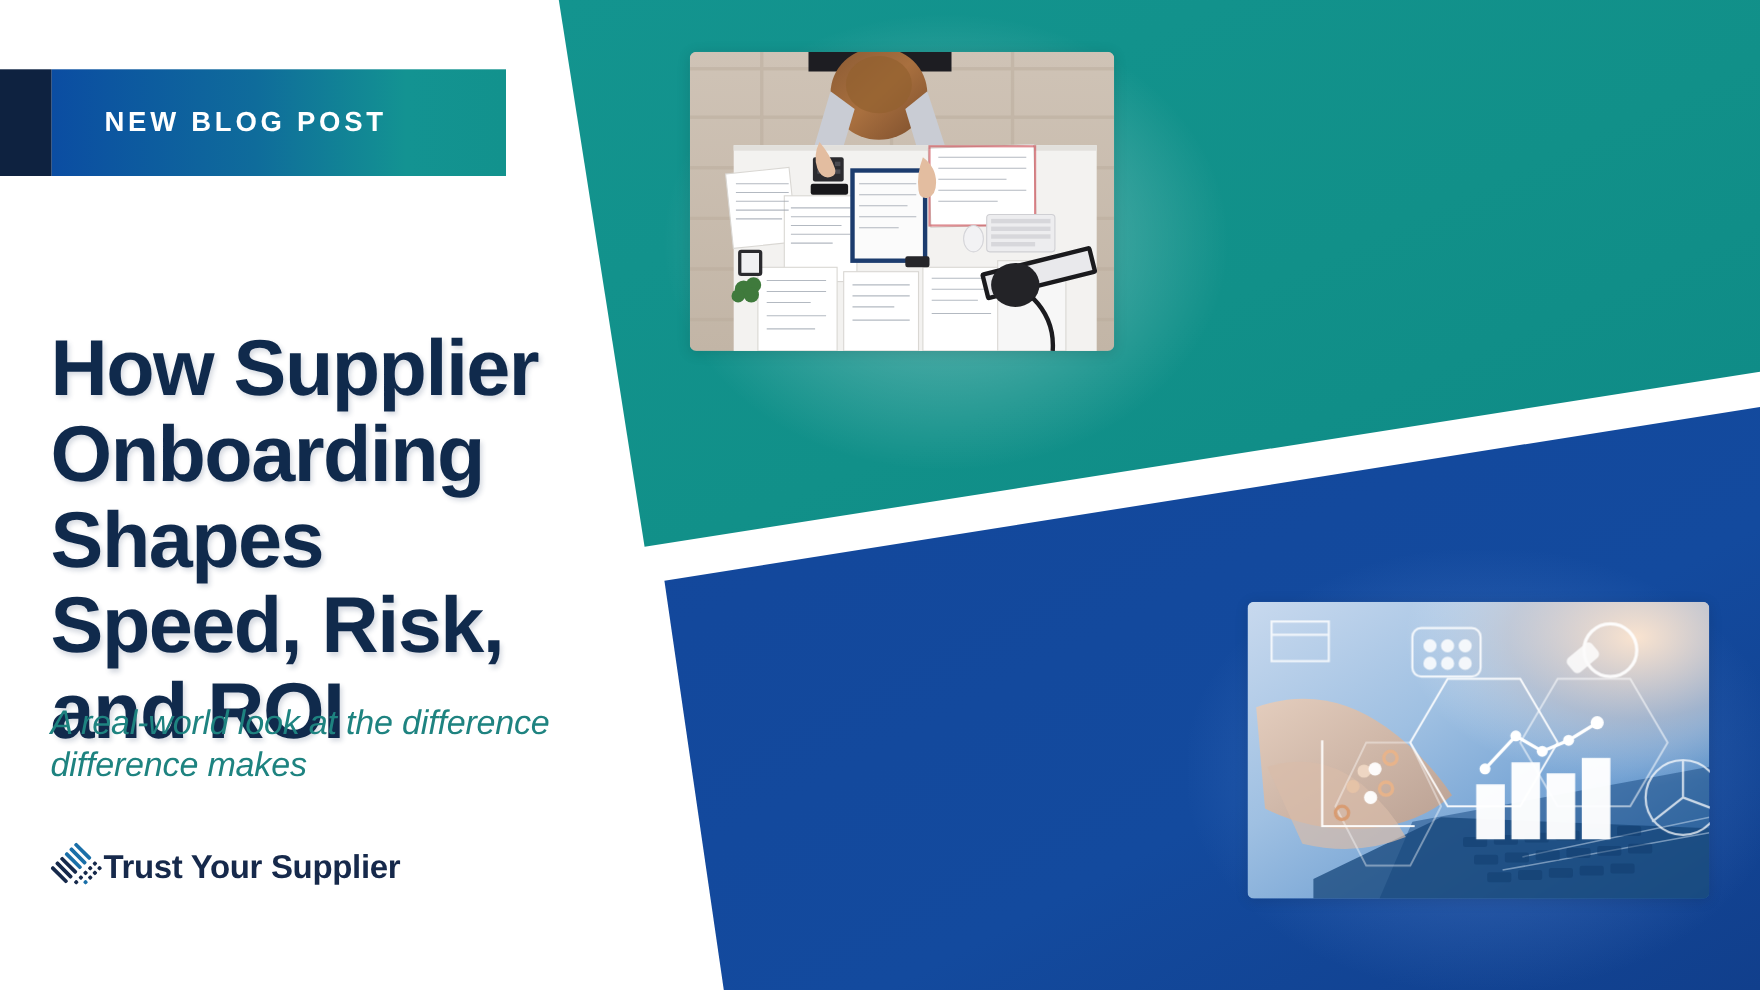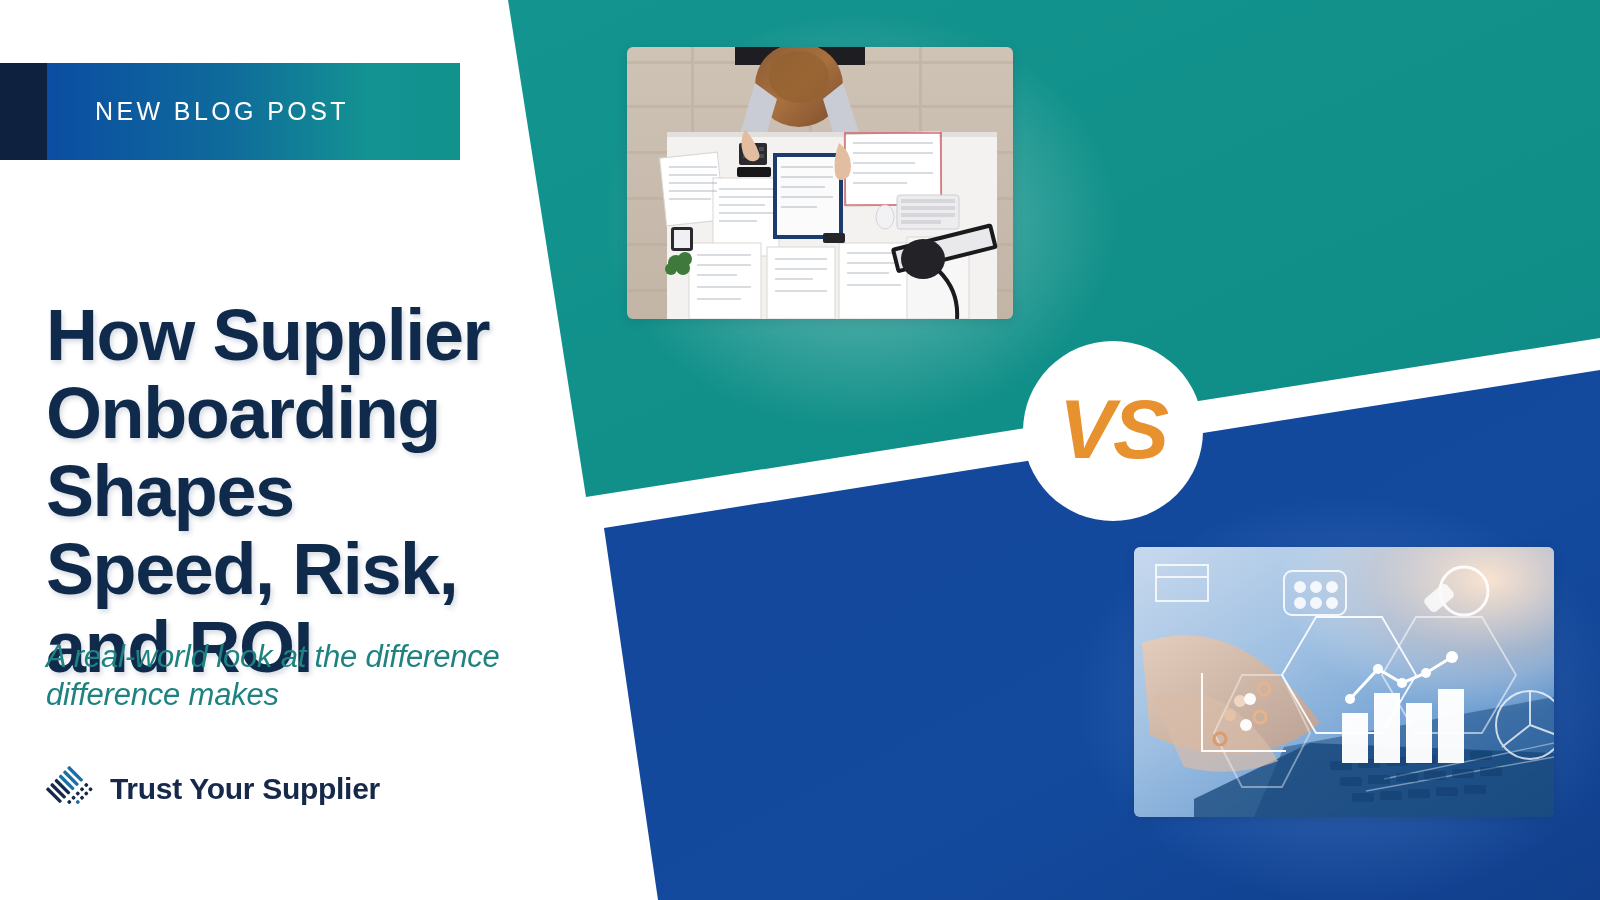--- a/index.html
+++ b/index.html
@@ -56,21 +56,21 @@
   .badge-grad {
     flex: 1 1 auto;
     height: 100%;
     background: linear-gradient(90deg, #0B4DA2 0%, #0F6C9B 45%, #139392 78%, #12928D 100%);
     display: flex;
     align-items: center;
   }
   .badge-text {
     color: #ffffff;
     font-size: 25px;
-    font-weight: 400;
+    font-weight: 700;
     letter-spacing: 3.4px;
     padding-left: 48px;
     white-space: nowrap;
   }
 
   .headline {
     position: absolute;
     left: 46px;
     top: 248px;
     width: 470px;
@@ -94,21 +94,20 @@
     font-weight: 500;
     letter-spacing: -0.2px;
   }
 
   .logo-row {
     position: absolute;
     left: 46px;
     top: 765px;
     display: flex;
     align-items: center;
-    gap: 16px;
   }
   .logo-mark { width: 48px; height: 48px; display: block; }
   .logo-text {
     color: #16294B;
     font-size: 30px;
     font-weight: 700;
     letter-spacing: -0.3px;
     white-space: nowrap;
   }
 
@@ -415,23 +414,20 @@
         <circle cx="330" cy="44" r="24"></circle>
         <rect x="292" y="44" width="26" height="14" rx="3" transform="rotate(-40 305 51)" fill="#ffffff" opacity="0.9"></rect>
       </g>
       <g stroke="#ffffff" stroke-width="2" fill="none" opacity="0.75">
         <circle cx="396" cy="178" r="34"></circle>
         <path d="M396 178 L396 144 M396 178 L428 190 M396 178 L368 200"></path>
       </g>
     </svg>
   </div>
 
-  <div class="vs-circle">
-    <span class="vs-text">VS</span>
-  </div>
 
 
   <div class="left-col">
 
     <div class="badge">
       <div class="badge-navy"></div>
       <div class="badge-grad">
         <span class="badge-text">NEW BLOG POST</span>
       </div>
     </div>

